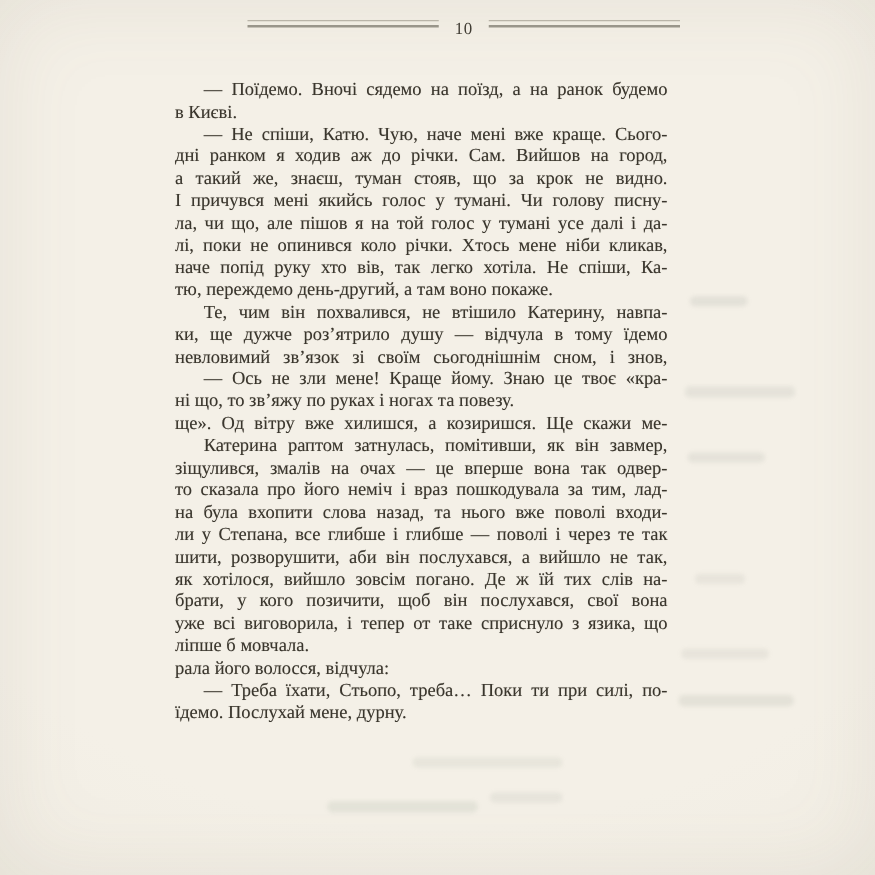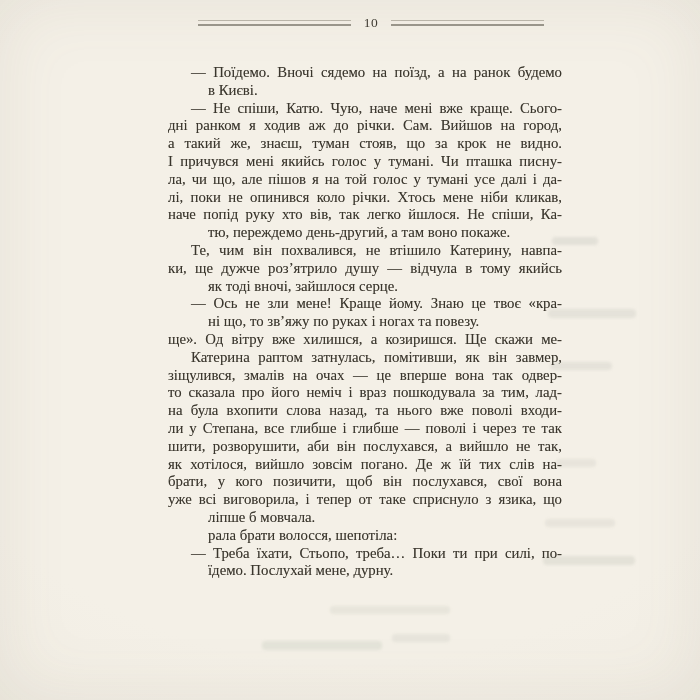--- a/index.html
+++ b/index.html
@@ -15,51 +15,50 @@
                 #f4f0e7 50%, #f0ece2 78%, #e9e4d8 96%, #e4dfd2 100%);
     box-shadow: inset 0 0 70px rgba(120, 110, 88, 0.10);
     font-family: "Liberation Serif", "DejaVu Serif", serif;
     color: #3a362d;
   }
   
   .running-head {
     position: absolute;
     left: 198px; top: 16px; width: 346px;
     display: flex;
-    align-items: center;
   }
   .head-rule {
     flex: 1;
     height: 3px;
     border-top: 1px solid #b9b4a8;
     border-bottom: 2px solid #99958a;
   }
   .page-number {
     padding: 0 13px;
     font-size: 13.5px;
     line-height: 13.5px;
     color: #413d34;
     letter-spacing: 0.5px;
   }
   
   .text-block {
     position: absolute;
-    left: 168px; top: 64px; width: 394px;
+    left: 140px; top: 64px; width: 394px;
     font-size: 14.8px;
     line-height: 17.8px;
     text-shadow: 0 0 0.6px rgba(58, 53, 44, 0.38);
   }
   .para { margin: 0; }
   .line {
     text-align: justify;
     text-align-last: justify;
     white-space: normal;
   }
   .line.first { text-indent: 23px; }
-  .line.last  { text-align: left; text-align-last: left; margin-left: 40px; }
+  .line.last  { text-align: left; text-align-last: left; }
   
   .smudge {
     position: absolute;
     border-radius: 4px;
     filter: blur(1.8px);
     pointer-events: none;
   }
 </style>
 </head>
 <body>
@@ -74,50 +73,50 @@
 
   <div class="text-block">
       <div class="para">
         <div class="line first">— Поїдемо. Вночі сядемо на поїзд, а на ранок будемо</div>
         <div class="line last">в Києві.</div>
       </div>
       <div class="para">
         <div class="line first">— Не спіши, Катю. Чую, наче мені вже краще. Сього-</div>
         <div class="line">дні ранком я ходив аж до річки. Сам. Вийшов на город,</div>
         <div class="line">а такий же, знаєш, туман стояв, що за крок не видно.</div>
-        <div class="line">І причувся мені якийсь голос у тумані. Чи пташка писну-</div>
+        <div class="line">І причувся мені якийсь голос у тумані. Чи голову писну-</div>
         <div class="line">ла, чи що, але пішов я на той голос у тумані усе далі і да-</div>
         <div class="line">лі, поки не опинився коло річки. Хтось мене ніби кликав,</div>
-        <div class="line">наче попід руку хто вів, так легко йшлося. Не спіши, Ка-</div>
+        <div class="line">наче попід руку хто вів, так легко хотіла. Не спіши, Ка-</div>
         <div class="line last">тю, переждемо день-другий, а там воно покаже.</div>
       </div>
       <div class="para">
         <div class="line first">Те, чим він похвалився, не втішило Катерину, навпа-</div>
-        <div class="line">ки, ще дужче роз’ятрило душу — відчула в тому якийсь</div>
-        <div class="line last">як тоді вночі, зайшлося серце.</div>
+        <div class="line">ки, ще дужче роз’ятрило душу — відчула в тому їдемо</div>
+        <div class="line">невловимий зв’язок зі своїм сьогоднішнім сном, і знов,</div>
       </div>
       <div class="para">
         <div class="line first">— Ось не зли мене! Краще йому. Знаю це твоє «кра-</div>
         <div class="line last">ні що, то зв’яжу по руках і ногах та повезу.</div>
         <div class="line">ще». Од вітру вже хилишся, а козиришся. Ще скажи ме-</div>
       </div>
       <div class="para">
         <div class="line first">Катерина раптом затнулась, помітивши, як він завмер,</div>
         <div class="line">зіщулився, змалів на очах — це вперше вона так одвер-</div>
         <div class="line">то сказала про його неміч і враз пошкодувала за тим, лад-</div>
         <div class="line">на була вхопити слова назад, та нього вже поволі входи-</div>
         <div class="line">ли у Степана, все глибше і глибше — поволі і через те так</div>
         <div class="line">шити, розворушити, аби він послухався, а вийшло не так,</div>
         <div class="line">як хотілося, вийшло зовсім погано. Де ж їй тих слів на-</div>
         <div class="line">брати, у кого позичити, щоб він послухався, свої вона</div>
         <div class="line">уже всі виговорила, і тепер от таке сприснуло з язика, що</div>
         <div class="line last">ліпше б мовчала.</div>
       </div>
       <div class="para">
-        <div class="line last">рала брати волосся, шепотіла:</div>
+        <div class="line last">рала його волосся, відчула:</div>
       </div>
       <div class="para">
         <div class="line first">— Треба їхати, Стьопо, треба… Поки ти при силі, по-</div>
         <div class="line last">їдемо. Послухай мене, дурну.</div>
       </div>
     </div>
 
   <div class="smudge" style="left:552px; top:237px; width:46px; height:8px; background:rgba(128,138,124,0.14);"></div>
   <div class="smudge" style="left:548px; top:309px; width:88px; height:9px; background:rgba(124,134,120,0.12);"></div>
   <div class="smudge" style="left:550px; top:362px; width:62px; height:8px; background:rgba(124,134,120,0.12);"></div>

